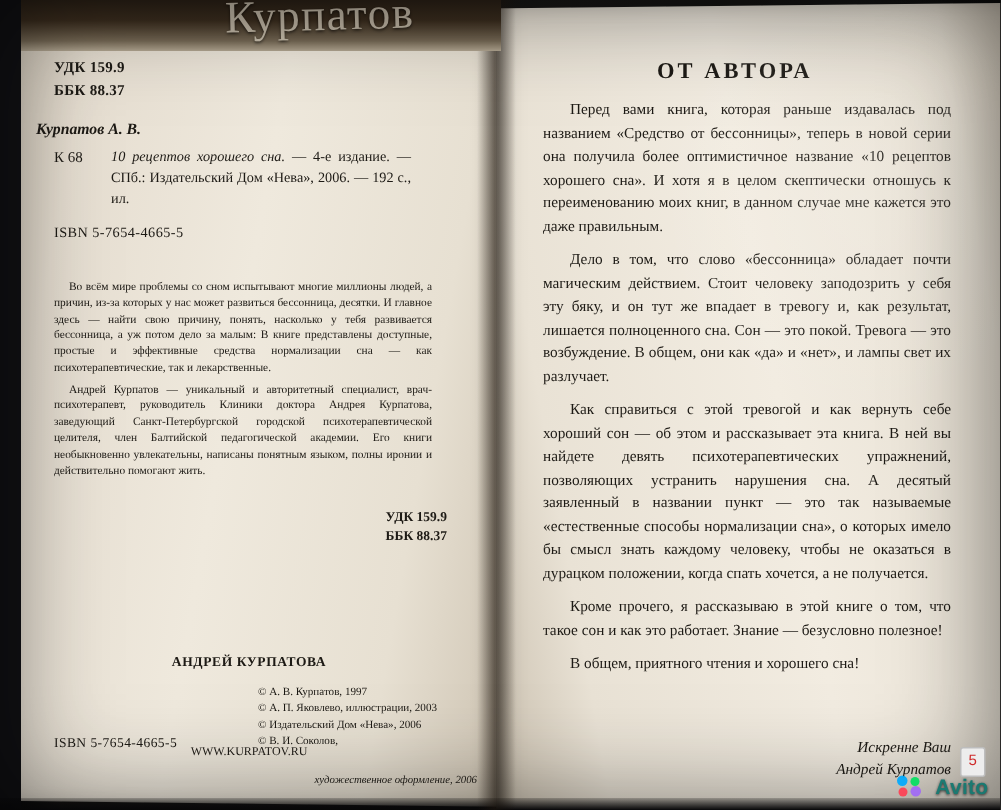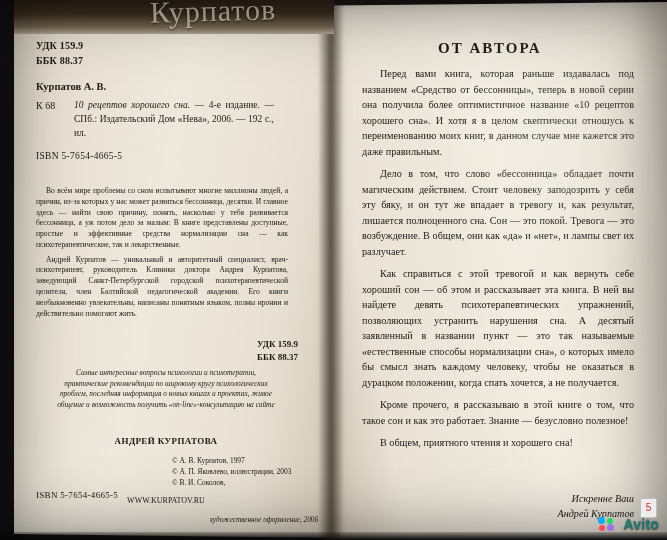--- a/index.html
+++ b/index.html
@@ -93,22 +93,22 @@
     line-height: 1.35;
   }
 
   
   #udk-block {
     left: 36px; top: 38px; width: 150px;
     font-size: 10px; font-weight: bold; line-height: 1.5;
     letter-spacing: 0.2px;
   }
   #imprint-author {
-    left: 36px; top: 80px; width: 230px;
-    font-size: 10.5px; font-weight: bold;
+    left: 24px; top: 80px; width: 230px;
+    font-size: 10.5px; font-style: italic; font-weight: bold;
   }
   #imprint-code {
     left: 36px; top: 99px; width: 40px;
     font-size: 10px;
   }
   #imprint-body {
     left: 74px; top: 99px; width: 200px;
     font-size: 9.5px; line-height: 1.45;
   }
   #imprint-body .ital { font-style: italic; }
@@ -249,29 +249,29 @@
   <div class="txt" id="annot">
     <p>Во всём мире проблемы со сном испытывают многие миллионы людей, а причин, из-за которых у нас может развиться бессонница, десятки. И главное здесь — найти свою причину, понять, насколько у тебя развивается бессонница, а уж потом дело за малым: В книге представлены доступные, простые и эффективные средства нормализации сна — как психотерапевтические, так и лекарственные.</p>
     <p>Андрей Курпатов — уникальный и авторитетный специалист, врач-психотерапевт, руководитель Клиники доктора Андрея Курпатова, заведующий Санкт-Петербургской городской психотерапевтической целителя, член Балтийской педагогической академии. Его книги необыкновенно увлекательны, написаны понятным языком, полны иронии и действительно помогают жить.</p>
   </div>
 
   <div class="txt" id="udk-block2">
     <div>УДК 159.9</div>
     <div>ББК 88.37</div>
   </div>
 
-  <div class="txt" id="promo">Самые интересные вопросы психологии и психотерапии, практические рекомендации по широкому кругу психологических проблем, последняя информация о новых книгах и проектах, живое общение и возможность получить «on-line»-консультацию на сайте</div>
   <div class="txt" id="promo-name">АНДРЕЙ КУРПАТОВА</div>
   <div class="txt" id="promo-site">WWW.KURPATOV.RU</div>
 
   <div class="txt" id="isbn-bottom">ISBN 5-7654-4665-5</div>
 
   <div class="txt" id="copyright">
     <div>© А. В. Курпатов, 1997</div>
     <div>© А. П. Яковлево, иллюстрации, 2003</div>
+    <div>© Издательский Дом «Нева», 2006</div>
     <div>© В. И. Соколов,</div>
   </div>
   <div class="txt" id="credits-last">художественное оформление, 2006</div>
 
   <div class="txt" id="chapter-title">ОТ АВТОРА</div>
 
   <div class="txt" id="body-right">
     <p>Перед вами книга, которая раньше издавалась под названием «Средство от бессонницы», теперь в новой серии она получила более оптимистичное название «10 рецептов хорошего сна». И хотя я в целом скептически отношусь к переименованию моих книг, в данном случае мне кажется это даже правильным.</p>
     <p>Дело в том, что слово «бессонница» обладает почти магическим действием. Стоит человеку заподозрить у себя эту бяку, и он тут же впадает в тревогу и, как результат, лишается полноценного сна. Сон — это покой. Тревога — это возбуждение. В общем, они как «да» и «нет», и лампы свет их разлучает.</p>
     <p>Как справиться с этой тревогой и как вернуть себе хороший сон — об этом и рассказывает эта книга. В ней вы найдете девять психотерапевтических упражнений, позволяющих устранить нарушения сна. А десятый заявленный в названии пункт — это так называемые «естественные способы нормализации сна», о которых имело бы смысл знать каждому человеку, чтобы не оказаться в дурацком положении, когда спать хочется, а не получается.</p>

